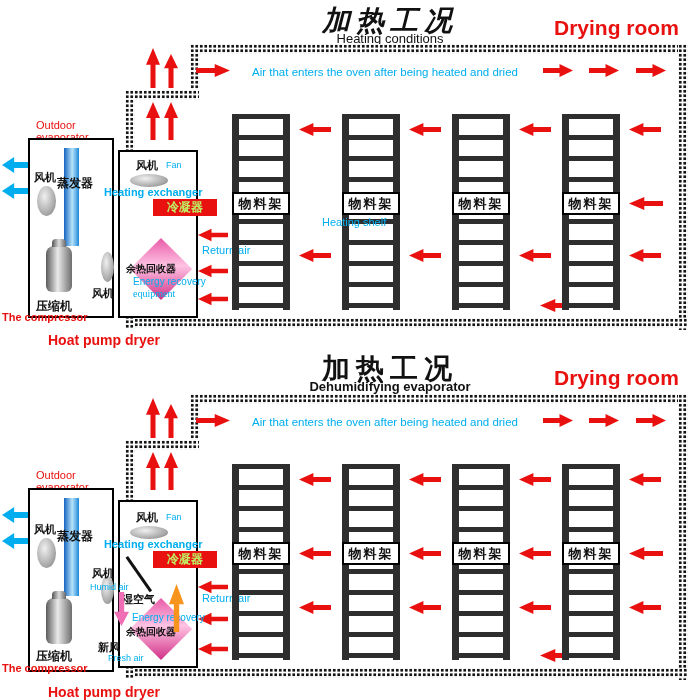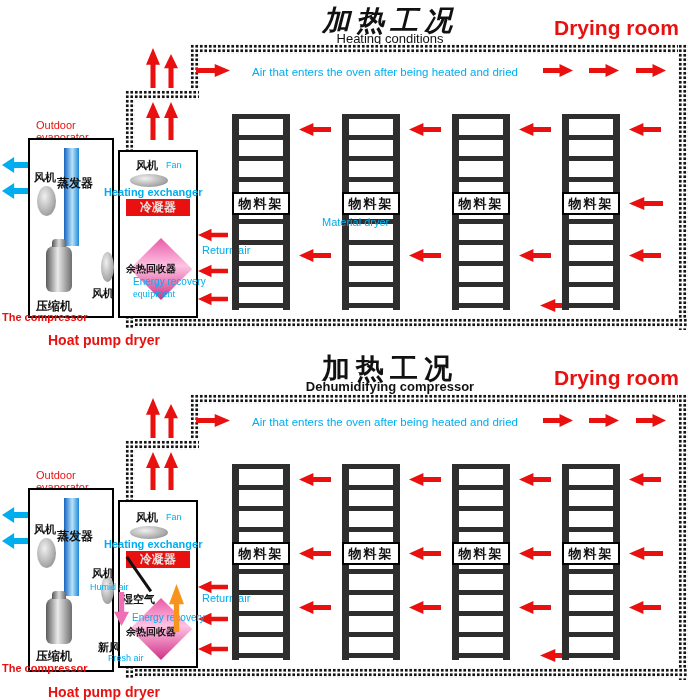--- a/index.html
+++ b/index.html
@@ -35,21 +35,21 @@
            border-left:7px solid #2e2e2e; border-right:7px solid #2e2e2e;
            background-image:repeating-linear-gradient(to bottom,#2e2e2e 0 5px,transparent 5px 21px); }
   .shelf-label { position:absolute; left:-7px; right:-7px; top:78px; height:23px;
                  background:#fff; border:2px solid #000; display:flex; align-items:center;
                  justify-content:center; font-size:13px; font-weight:bold; letter-spacing:2px; }
 
   .fan-ellipse { position:absolute; border-radius:50%;
                  background:radial-gradient(ellipse at 40% 35%,#f0f0f0,#a7a7a7 65%,#6f6f6f); }
   .vbar-blue   { position:absolute; background:linear-gradient(to right,#1464c0,#b7e3fa 55%,#1e88d8); }
   .red-bar     { position:absolute; background:#e8110f; display:flex; align-items:center;
-                 justify-content:center; font-size:12px; font-weight:bold; color:#e5e5e5; }
+                 justify-content:center; font-size:12px; font-weight:bold; color:#bef264;margin-left:27px; }
   .compressor  { position:absolute; width:26px; height:46px; border-radius:8px 8px 6px 6px;
                  background:linear-gradient(to right,#5a5a5a,#eaeaea 45%,#6e6e6e); }
   .compressor::before { content:""; position:absolute; left:6px; top:-7px; width:14px; height:8px;
                  border-radius:4px 4px 0 0; background:linear-gradient(to right,#555,#ddd 50%,#666); }
   .diamond { position:absolute; width:62px; height:62px; }
   .diamond::before { content:""; position:absolute; left:9px; top:9px; width:44px; height:44px;
                  transform:rotate(45deg);
                  background:linear-gradient(135deg,#e85aa8,#ffc3e3 45%,#cf2f86); }
   .line { position:absolute; background:#111; transform-origin:left top; }
 </style>
@@ -127,24 +127,24 @@
   </div>
 <div class="shelf" style="left:342px;top:114px;">
   <div class="shelf-label">物料架</div>
   </div>
 <div class="shelf" style="left:452px;top:114px;">
   <div class="shelf-label">物料架</div>
   </div>
 <div class="shelf" style="left:562px;top:114px;">
   <div class="shelf-label">物料架</div>
   </div>
-<div class="t cyan-t" style="left:322px;top:216px;font-size:11px;">Material dryer</div>
+<div class="t cyan-t" style="left:322px;top:216px;font-size:11px;">Heating shelf</div>
 
 <div class="t ctr" style="left:250px;top:350px;width:280px;font-size:28px;font-weight:bold;letter-spacing:6px;">加热工况</div>
-<div class="t ctr" style="left:250px;top:379px;width:280px;font-size:13px;font-weight:bold;">Dehumidifying compressor</div>
+<div class="t ctr" style="left:250px;top:379px;width:280px;font-size:13px;font-weight:bold;">Dehumidifying evaporator</div>
 <div class="t red-t" style="left:554px;top:366px;font-size:21px;font-weight:bold;">Drying room</div>
 
 <div class="wall" style="left:190px;top:394px;width:498px;height:10px;"></div>
 <div class="wall" style="left:190px;top:394px;width:10px;height:56px;"></div>
 <div class="wall" style="left:125px;top:440px;width:74px;height:10px;"></div>
 <div class="wall" style="left:678px;top:394px;width:10px;height:286px;"></div>
 <div class="wall" style="left:125px;top:668px;width:563px;height:10px;"></div>
 <div class="wall" style="left:125px;top:440px;width:10px;height:238px;"></div>
 
 <div class="t cyan-t" style="left:252px;top:416px;font-size:11.5px;">Air that enters the oven after being heated and dried</div>

